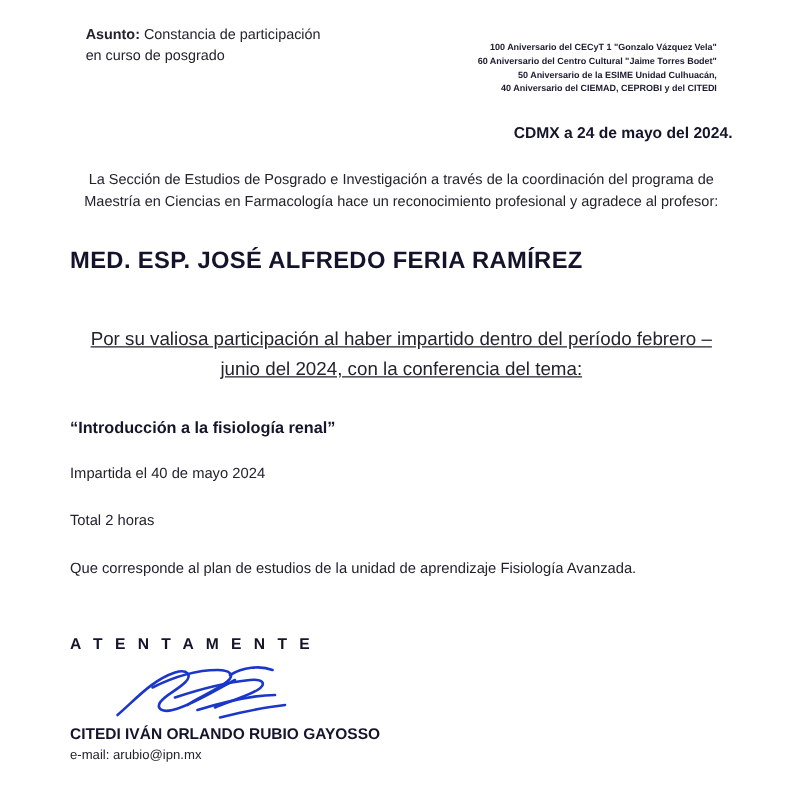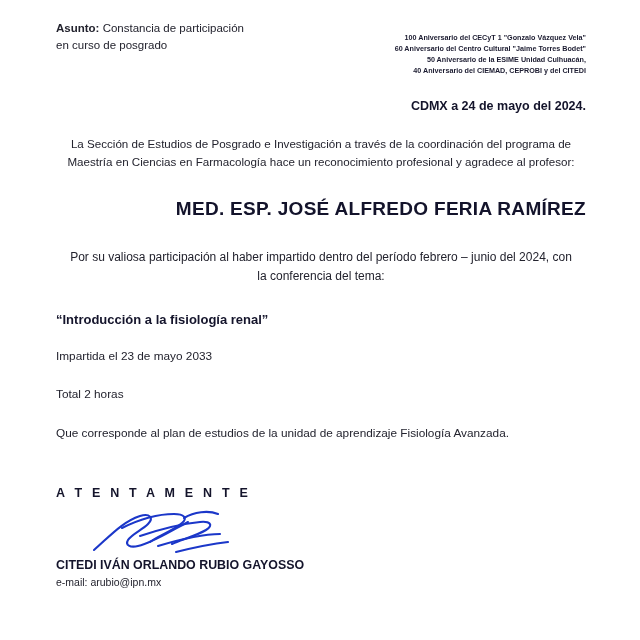--- a/index.html
+++ b/index.html
@@ -25,21 +25,21 @@
   .content {
     position: absolute;
     left: 56px;
     top: 20px;
     width: 530px;
   }
 
   
   .header-row {
     display: flex;
-    justify-content: space-between;
+    justify-content: center;
     align-items: flex-start;
   }
   .subject-block {
     width: 250px;
     font-size: 11.5px;
     line-height: 1.45;
     color: #23232e;
   }
   .subject-label {
     font-weight: bold;
@@ -69,34 +69,35 @@
     margin-top: 22px;
     text-align: center;
     font-size: 11.6px;
     line-height: 1.6;
     color: #23232e;
     padding: 0 6px;
   }
 
   .honoree {
     margin-top: 26px;
-    text-align: right;
+    text-align: left;
     font-size: 19px;
     font-weight: bold;
     letter-spacing: 0.3px;
     color: #13132b;
   }
 
   .reason {
-    margin-top: 28px;
+    margin-top: 40px;
     text-align: center;
-    font-size: 12px;
+    font-size: 15px;
     line-height: 1.6;
     color: #23232e;
     padding: 0 8px;
+    text-decoration: underline;
   }
 
   .topic {
     margin-top: 26px;
     font-size: 13px;
     font-weight: bold;
     color: #14142b;
   }
 
   .detail {
@@ -169,21 +170,21 @@
     <div class="place-date">CDMX a 24 de mayo del 2024.</div>
 
     <div class="intro">La Sección de Estudios de Posgrado e Investigación a través de la coordinación del programa de Maestría en Ciencias en Farmacología hace un reconocimiento profesional y agradece al profesor:</div>
 
     <div class="honoree">MED. ESP. JOSÉ ALFREDO FERIA RAMÍREZ</div>
 
     <div class="reason">Por su valiosa participación al haber impartido dentro del período febrero – junio del 2024, con la conferencia del tema:</div>
 
     <div class="topic">“Introducción a la fisiología renal”</div>
 
-    <div class="detail">Impartida el 23 de mayo 2033</div>
+    <div class="detail">Impartida el 40 de mayo 2024</div>
 
     <div class="detail">Total 2 horas</div>
 
     <div class="detail wide">Que corresponde al plan de estudios de la unidad de aprendizaje Fisiología Avanzada.</div>
 
     <div class="atentamente">A T E N T A M E N T E</div>
 
     <div class="signature-area">
       <svg class="signature-svg" width="160" height="56" viewBox="0 0 160 56">
         <g fill="none" stroke="#1b37c9" stroke-width="2.1" stroke-linecap="round" stroke-linejoin="round">

